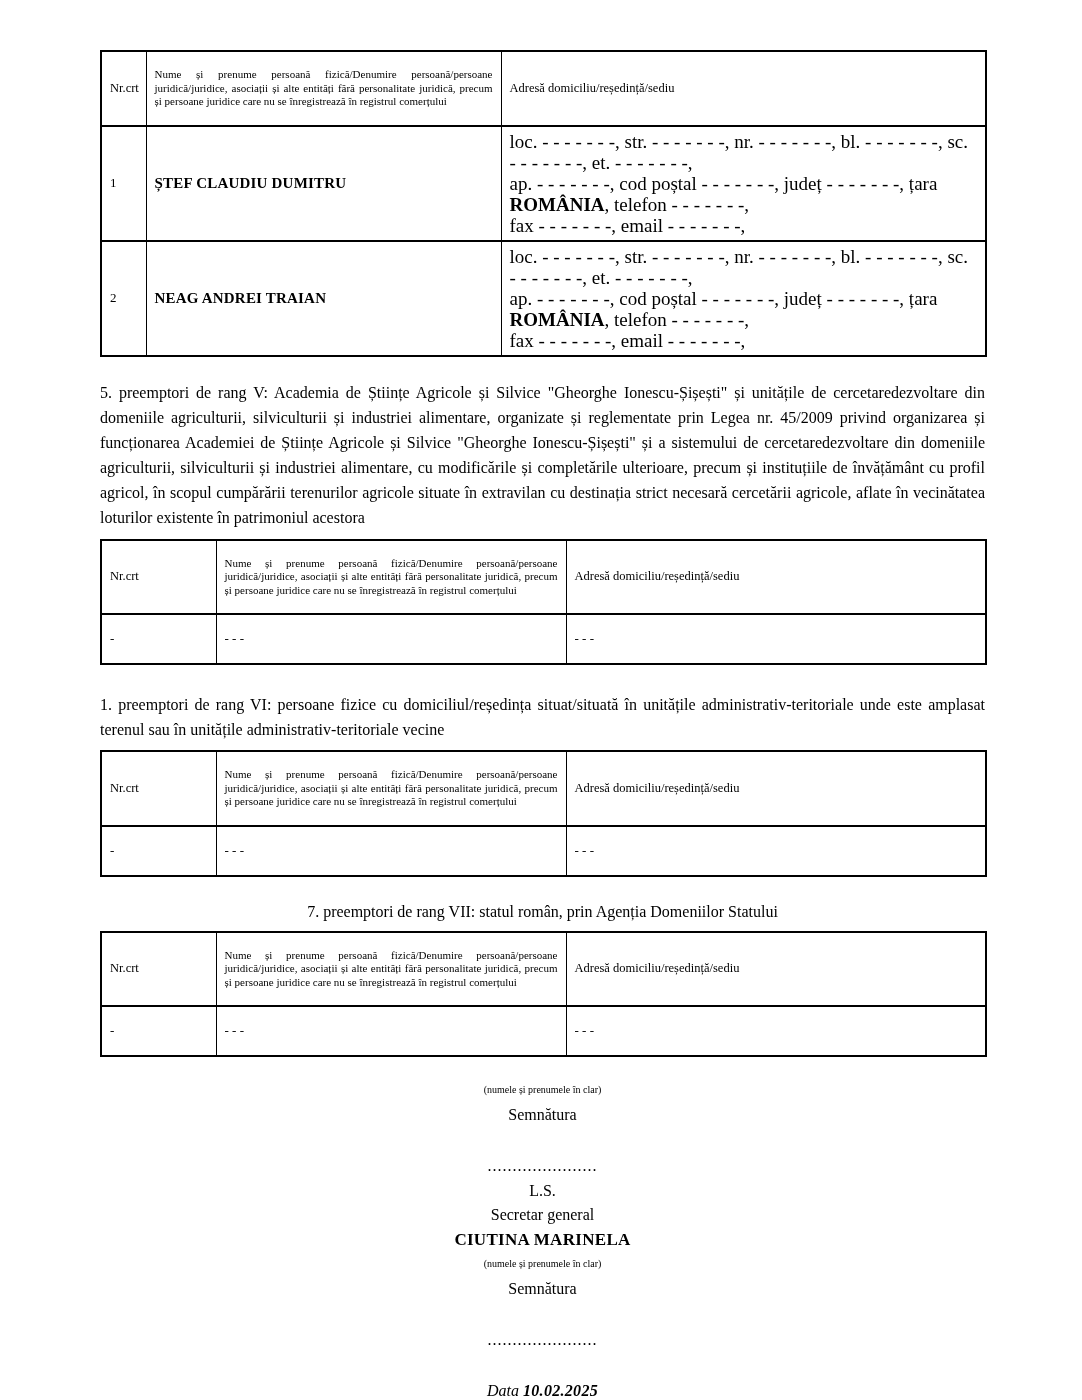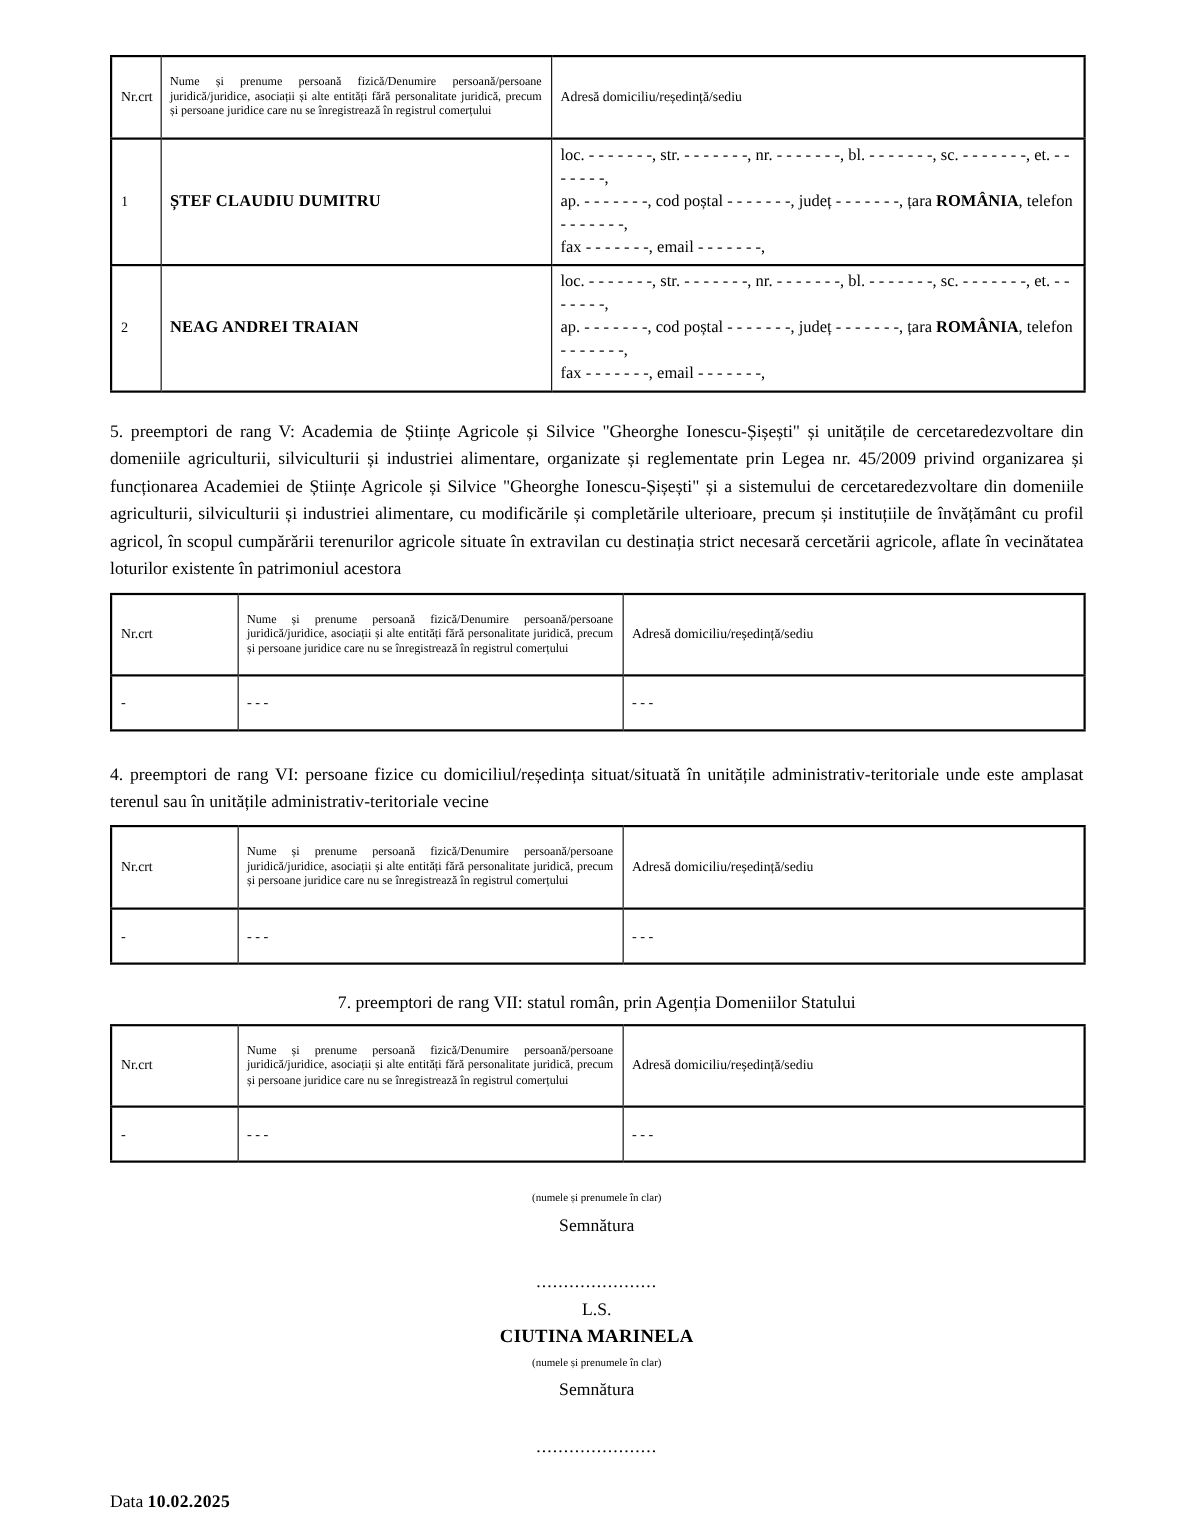--- a/index.html
+++ b/index.html
@@ -15,42 +15,42 @@
     border-style:solid;border-color:#000;border-width:2px 1px;
     vertical-align:middle;padding:16px 8px;box-sizing:border-box;
   }
   .hdr-small{
     font-size:11px;line-height:13.5px;text-align:justify;
     padding:3px 8px;vertical-align:top;
   }
   .hdr-plain{font-size:12.5px;}
   .nrcrt{font-size:13px;}
   .name-cell{font-weight:bold;font-size:15px;letter-spacing:.2px;}
-  .addr-cell{font-size:15px;line-height:21px;padding:4px 8px !important;}
+  .addr-cell{font-size:19px;line-height:21px;padding:4px 8px !important;}
   .dash-cell{font-size:13px;}
   .t1-hdr td{height:46px;}
   .t1-row td{height:66px;}
   .t2-hdr td{height:45px;}
   .t2-row td{height:30px;}
   .para{
     font-size:16px;line-height:25px;text-align:justify;
     margin:0;width:885px;
   }
   .para-5{margin-top:23px;margin-bottom:9px;}
   .para-6{margin-top:27px;margin-bottom:8px;}
   .para-7{margin-top:22px;margin-bottom:7px;text-align:center;}
   .sig-block{
     margin-top:21px;text-align:center;font-size:16px;line-height:24.5px;
     width:885px;
   }
   .sig-name{font-weight:bold;font-size:17px;letter-spacing:.3px;}
   .sig-clar{font-size:10px;}
   .sig-dots{margin-top:27px;letter-spacing:1px;}
   .footer-date{
-    margin-top:29px;font-size:16px;text-align:left;
+    margin-top:29px;font-size:16px;text-align:center;font-style:italic;
   }
   .footer-date b{letter-spacing:.3px;}
 </style>
 </head>
 <body>
 
 <div class="page">
 
   <table class="doc-table">
     <colgroup>
@@ -100,21 +100,21 @@
       <td class="hdr-plain">Adresă domiciliu/reședință/sediu</td>
     </tr>
     <tr class="t2-row">
       <td class="dash-cell">-</td>
       <td class="dash-cell">- - -</td>
       <td class="dash-cell">- - -</td>
     </tr>
   </tbody>
     </table>
 
-  <p class="para para-6">4. preemptori de rang VI: persoane fizice cu domiciliul/reședința situat/situată în unitățile administrativ-teritoriale unde este amplasat terenul sau în unitățile administrativ-teritoriale vecine</p>
+  <p class="para para-6">1. preemptori de rang VI: persoane fizice cu domiciliul/reședința situat/situată în unitățile administrativ-teritoriale unde este amplasat terenul sau în unitățile administrativ-teritoriale vecine</p>
 
   <table class="doc-table">
     <colgroup>
         <col style="width:115px">
         <col style="width:350px">
         <col style="width:420px">
       </colgroup>
     <tbody>
         <tr class="t2-hdr">
       <td class="hdr-plain">Nr.crt</td>
@@ -149,20 +149,21 @@
       <td class="dash-cell">- - -</td>
     </tr>
   </tbody>
     </table>
 
   <div class="sig-block">
     <div class="sig-clar">(numele și prenumele în clar)</div>
     <div>Semnătura</div>
     <div class="sig-dots">......................</div>
     <div>L.S.</div>
+    <div>Secretar general</div>
     <div class="sig-name">CIUTINA MARINELA</div>
     <div class="sig-clar">(numele și prenumele în clar)</div>
     <div>Semnătura</div>
     <div class="sig-dots">......................</div>
   </div>
 
   <div class="footer-date">
     <span>Data</span>
     <b>10.02.2025</b>
   </div>

